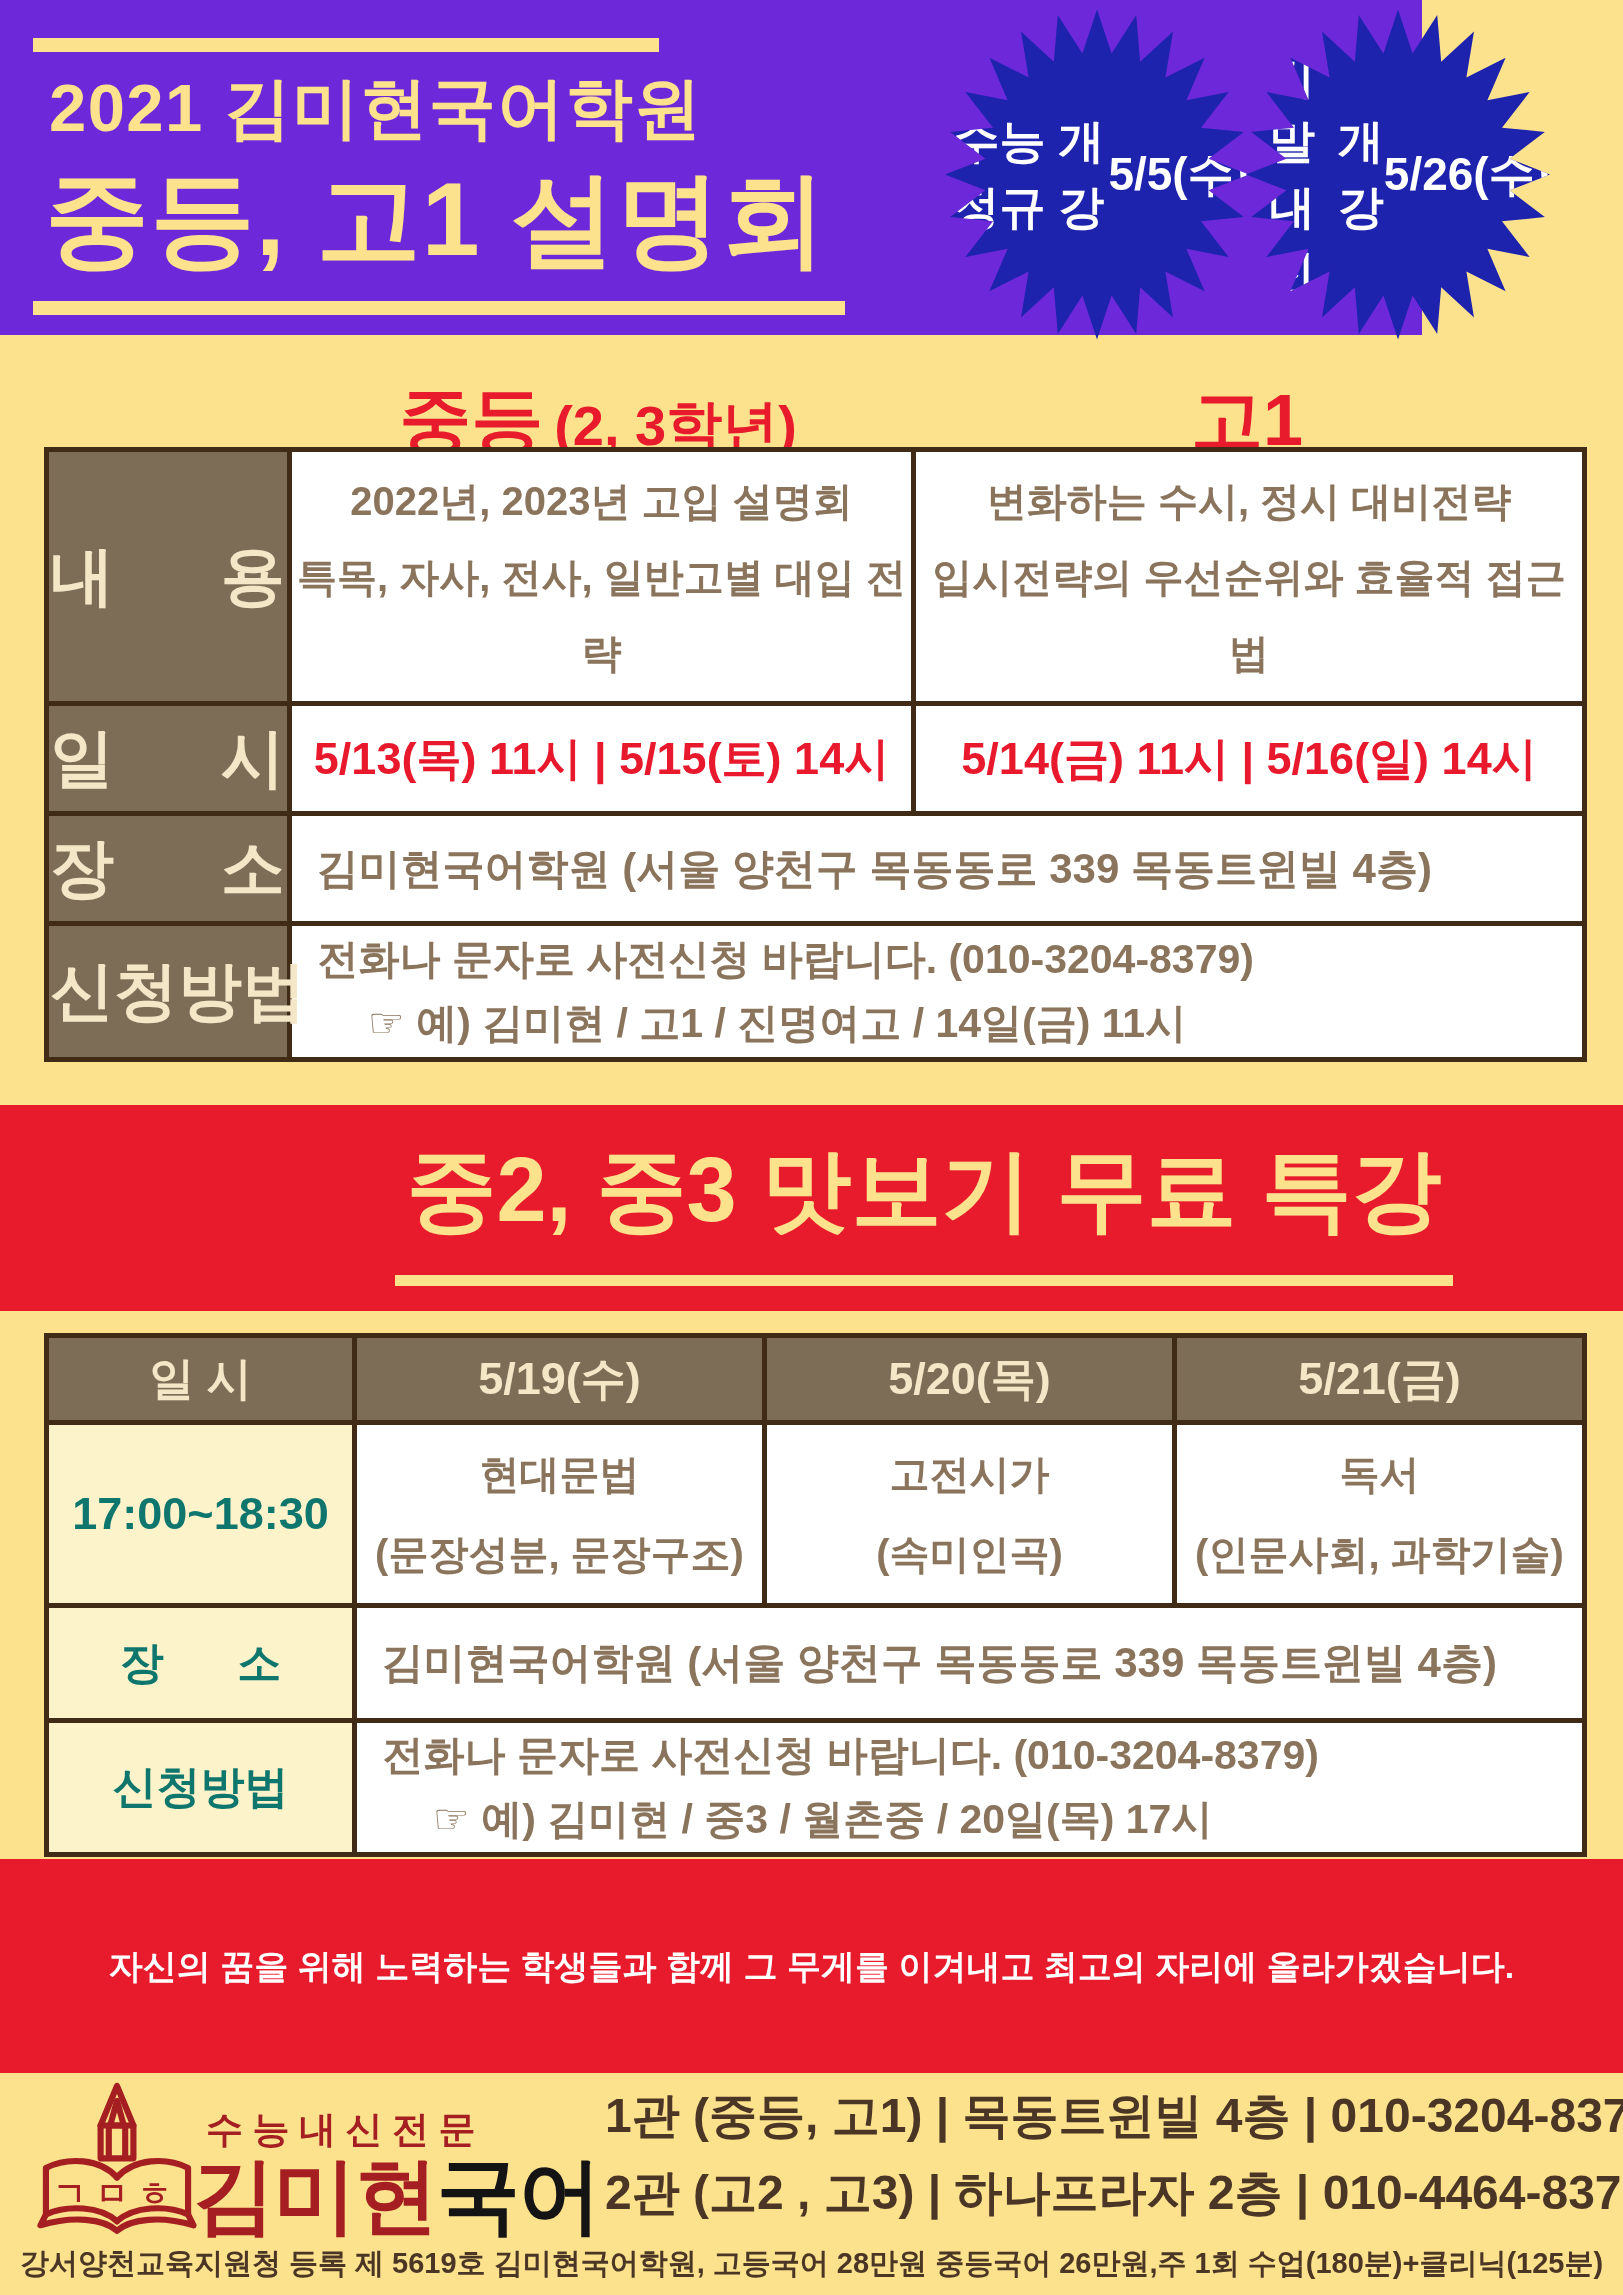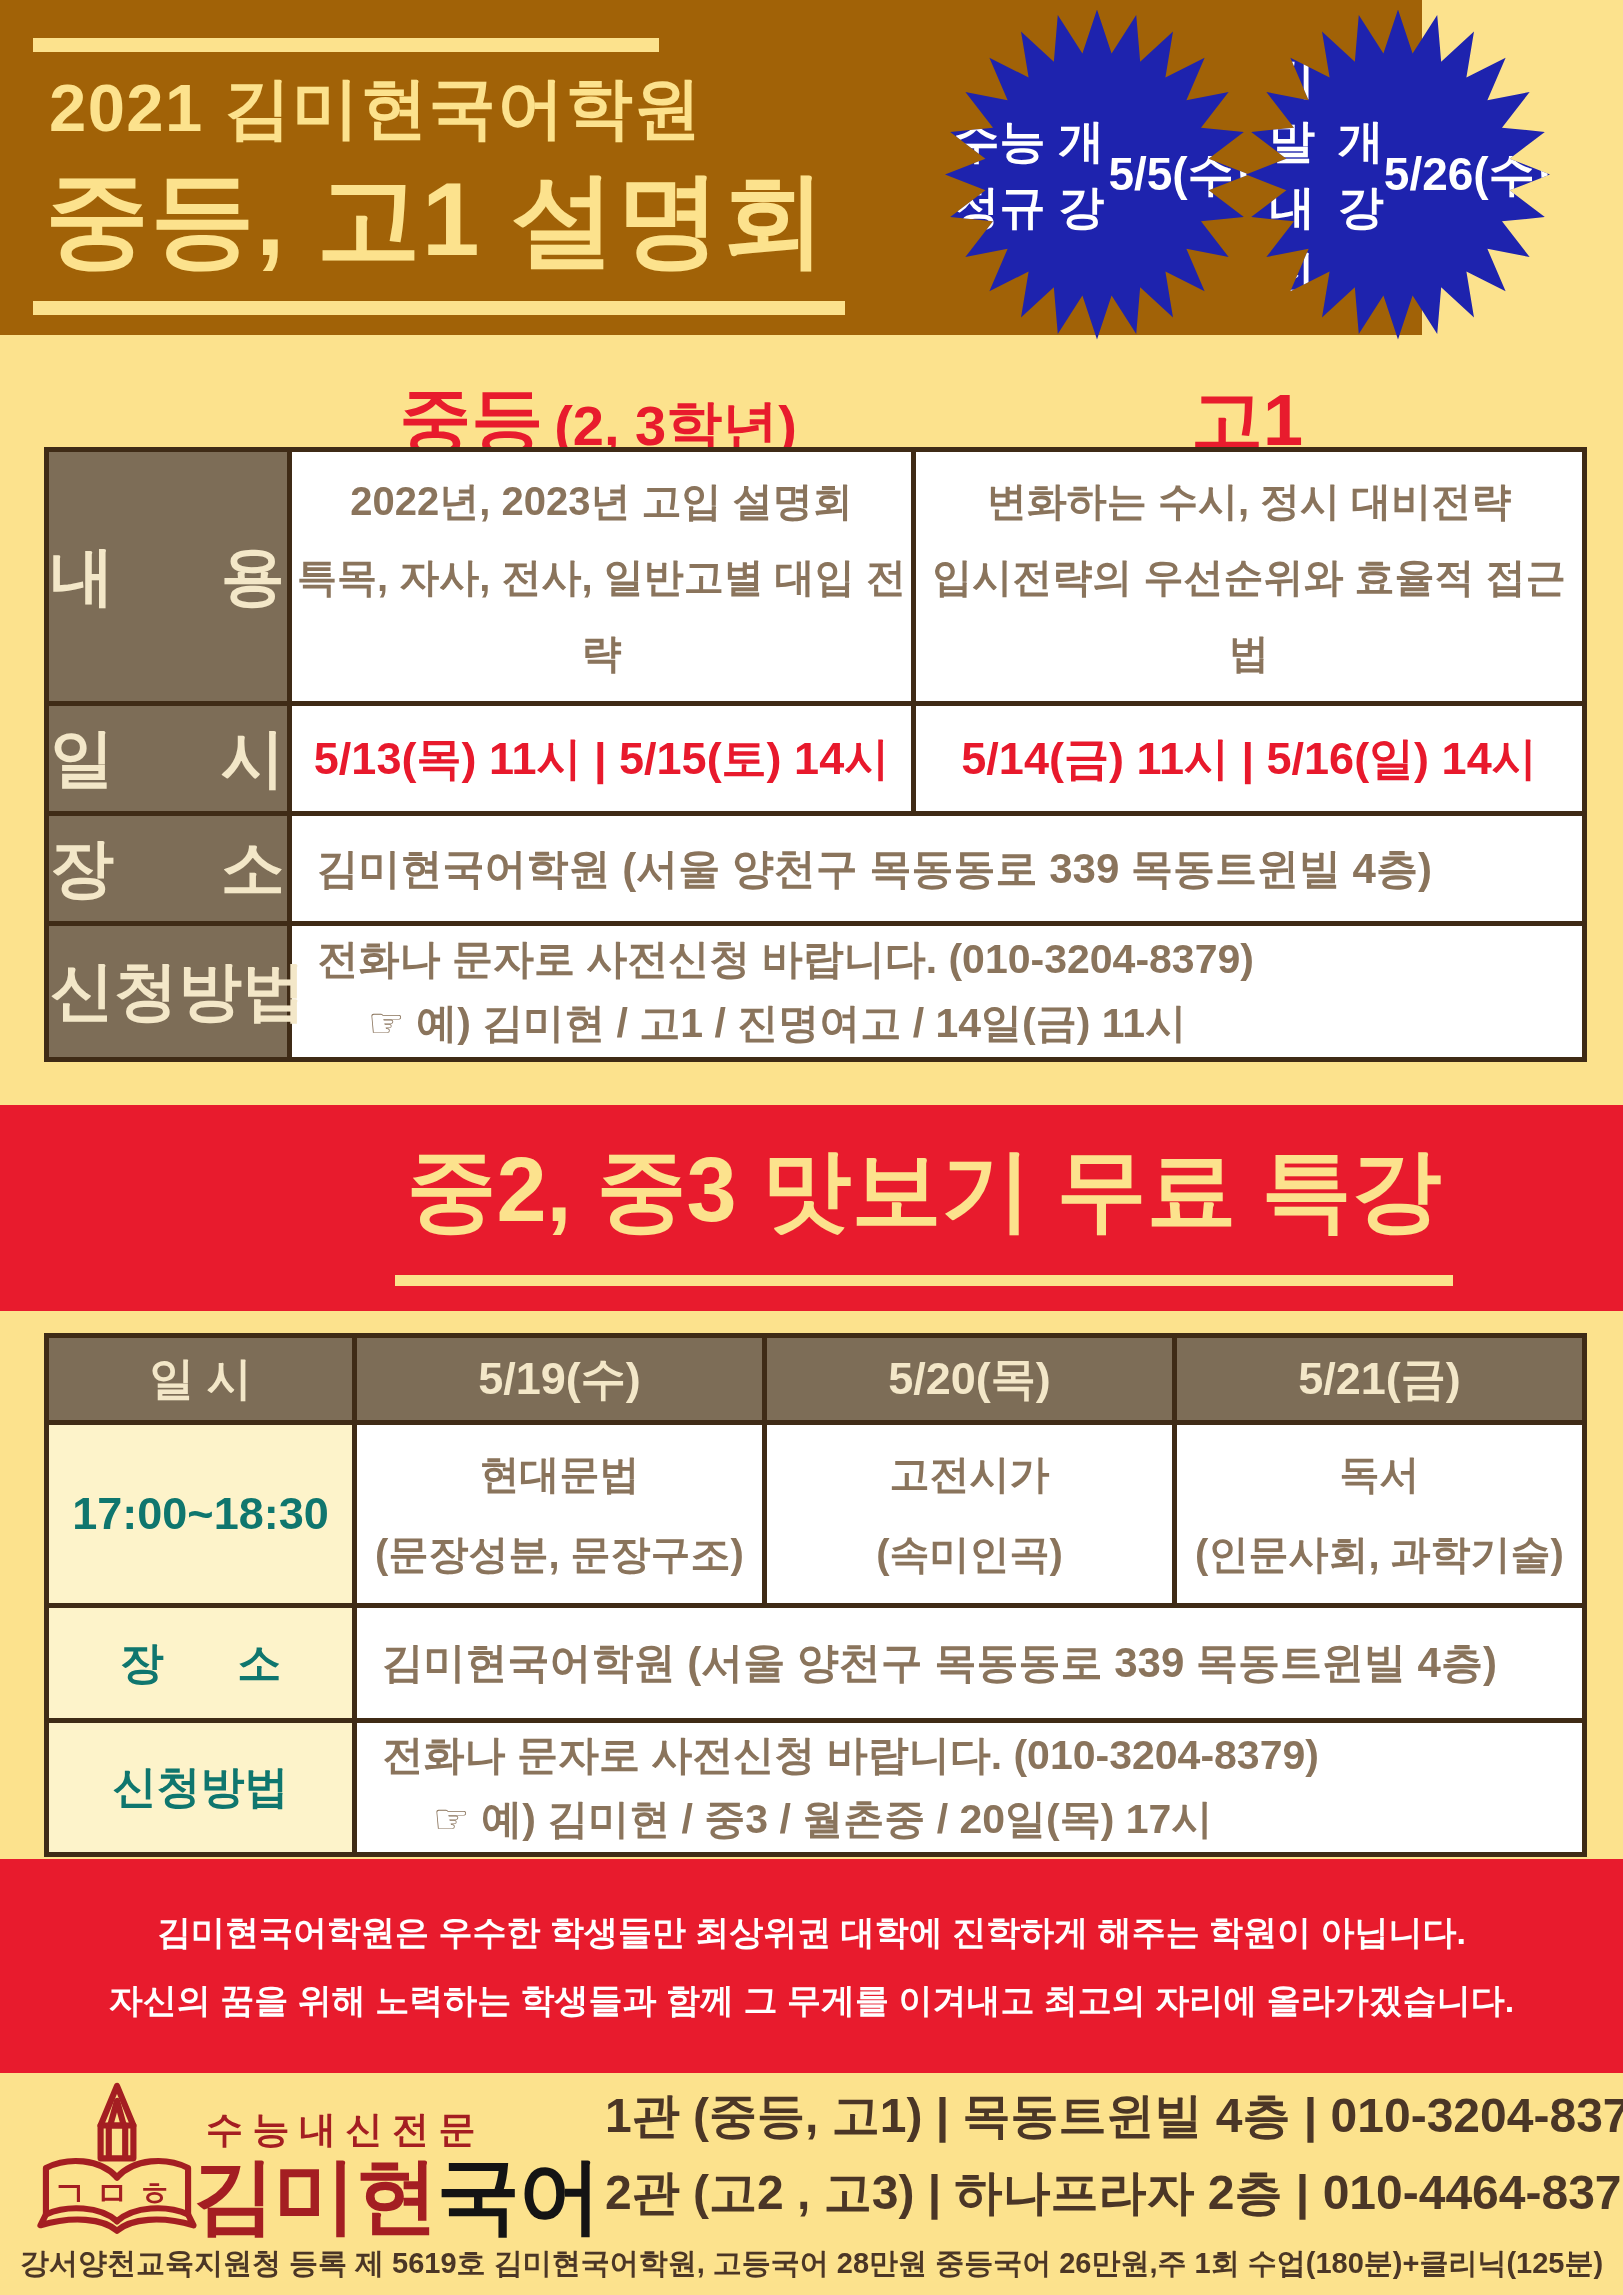--- a/index.html
+++ b/index.html
@@ -2,21 +2,21 @@
 <html style="font-size:11px"><head>
 <meta charset="utf-8">
 <style>
   html,body{margin:0;padding:0;background:#888;}
   #poster{
     position:relative;width:1623px;height:2295px;overflow:hidden;
     background:#fce28d;
     font-family:"Liberation Sans","DejaVu Sans",sans-serif;
   }
   
-  .header{position:absolute;left:0;top:0;width:1422px;height:335px;background:#a16207;}
+  .header{position:absolute;left:0;top:0;width:1422px;height:335px;background:#6d28d9;}
   .topbar{position:absolute;left:33px;top:38px;width:626px;height:13.6px;background:#fce28d;}
   .year-title{position:absolute;left:49px;top:63px;font-size:67px;font-weight:700;color:#fce28d;letter-spacing:1.4px;white-space:nowrap;}
   .main-title{position:absolute;left:45px;top:151px;font-size:104px;font-weight:900;color:#fce28d;letter-spacing:1.4px;white-space:nowrap;}
   .underbar{position:absolute;left:33px;top:301px;width:812px;height:13.6px;background:#fce28d;}
   .badge{
     position:absolute;top:9.5px;width:304px;height:330px;background:#1e23ae;color:#ffffff;
     display:flex;flex-direction:row;align-items:center;justify-content:center;text-align:center;
     font-weight:800;font-size:46px;line-height:1.42;
     clip-path:polygon(50% 0%,54.8% 13.3%,62.9% 1.7%,64.2% 15.8%,75% 6.7%,72.5% 20.6%,85.4% 14.6%,79.4% 27.5%,93.3% 25%,84.2% 35.8%,98.3% 37.1%,86.7% 45.2%,100% 50%,86.7% 54.8%,98.3% 62.9%,84.2% 64.2%,93.3% 75%,79.4% 72.5%,85.4% 85.4%,72.5% 79.4%,75% 93.3%,64.2% 84.2%,62.9% 98.3%,54.8% 86.7%,50% 100%,45.2% 86.7%,37.1% 98.3%,35.8% 84.2%,25% 93.3%,27.5% 79.4%,14.6% 85.4%,20.6% 72.5%,6.7% 75%,15.8% 64.2%,1.7% 62.9%,13.3% 54.8%,0% 50%,13.3% 45.2%,1.7% 37.1%,15.8% 35.8%,6.7% 25%,20.6% 27.5%,14.6% 14.6%,27.5% 20.6%,25% 6.7%,35.8% 15.8%,37.1% 1.7%,45.2% 13.3%);
   }
@@ -172,21 +172,20 @@
       <td class="plab">신청방법</td>
       <td class="apply" colspan="3">
         <div class="l1">전화나 문자로 사전신청 바랍니다. (010-3204-8379)</div>
         <div class="l2">☞ 예) 김미현 / 중3 / 월촌중 / 20일(목) 17시</div>
       </td>
     </tr>
   </tbody>
     </table>
 
   <div class="message">
-    <div>김미현국어학원은 우수한 학생들만 최상위권 대학에 진학하게 해주는 학원이 아닙니다.</div>
     <div>자신의 꿈을 위해 노력하는 학생들과 함께 그 무게를 이겨내고 최고의 자리에 올라가겠습니다.</div>
   </div>
 
   <svg class="logo" viewBox="0 0 240 230">
     <g stroke="#a41e22" stroke-width="9" fill="none" stroke-linejoin="round" stroke-linecap="round">
       <path d="M120 8 L96 66 L144 66 Z"></path>
       <path d="M120 30 L110 66 L130 66 Z"></path>
       <path d="M96 66 L96 114 L144 114 L144 66"></path>
       <path d="M108 66 L108 110"></path>
       <path d="M132 66 L132 110"></path>

